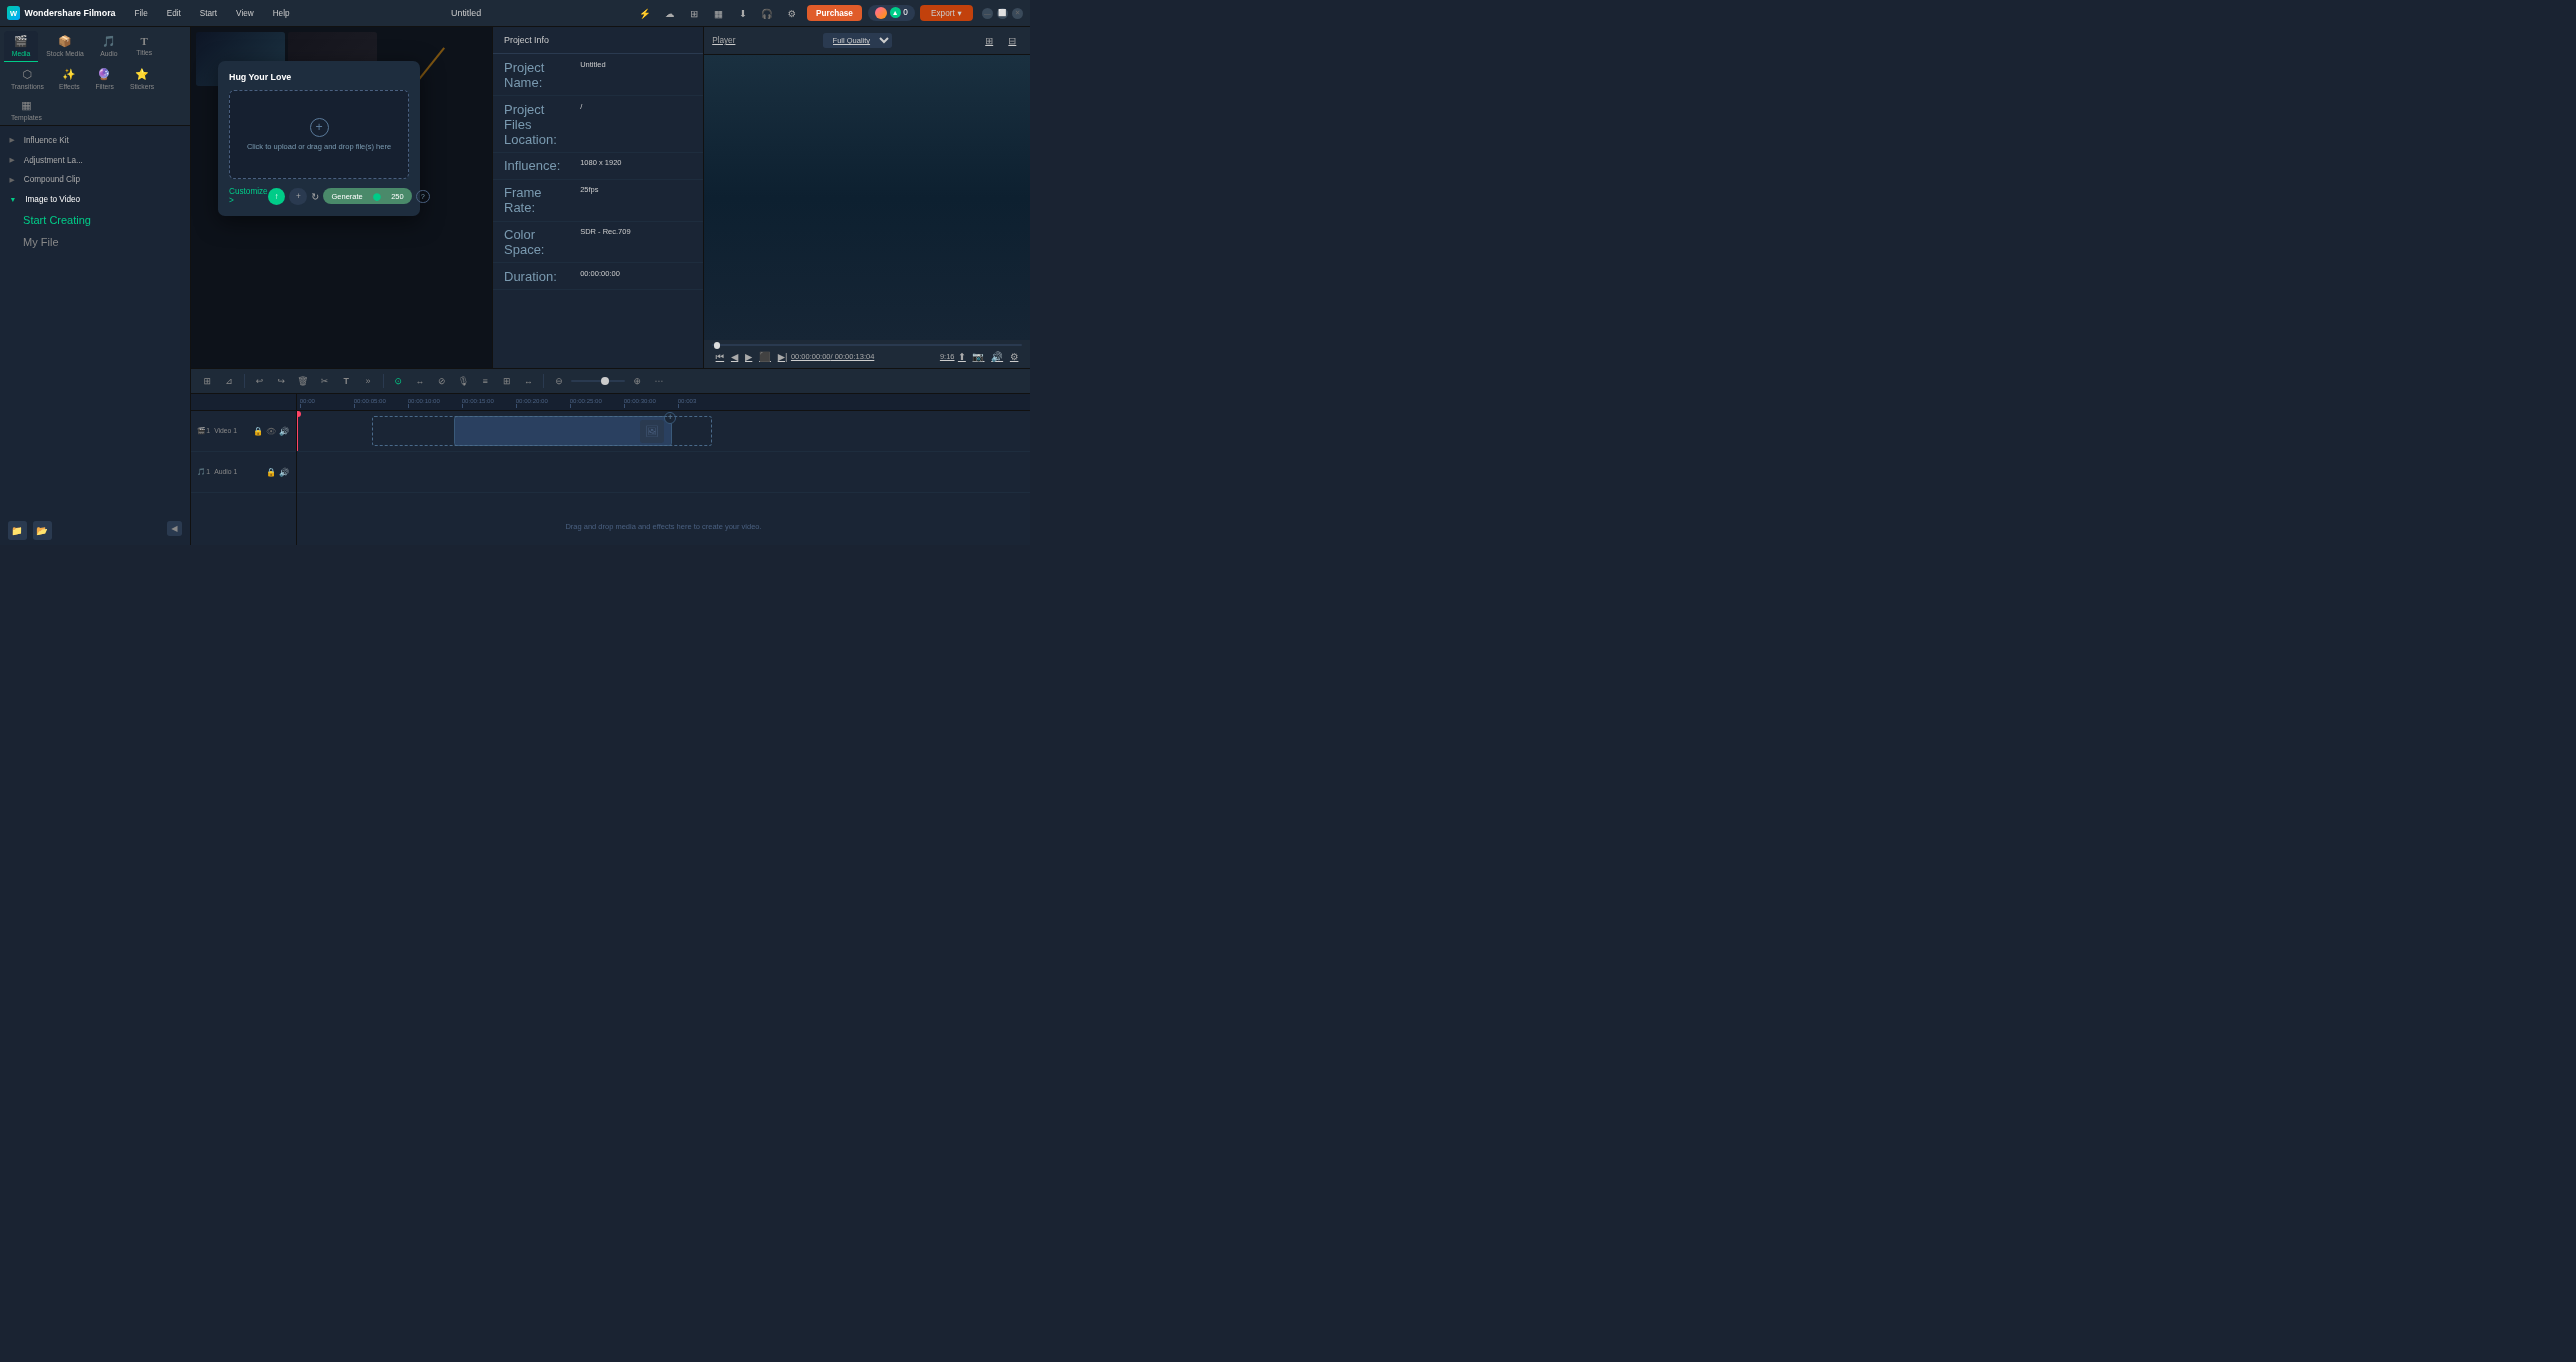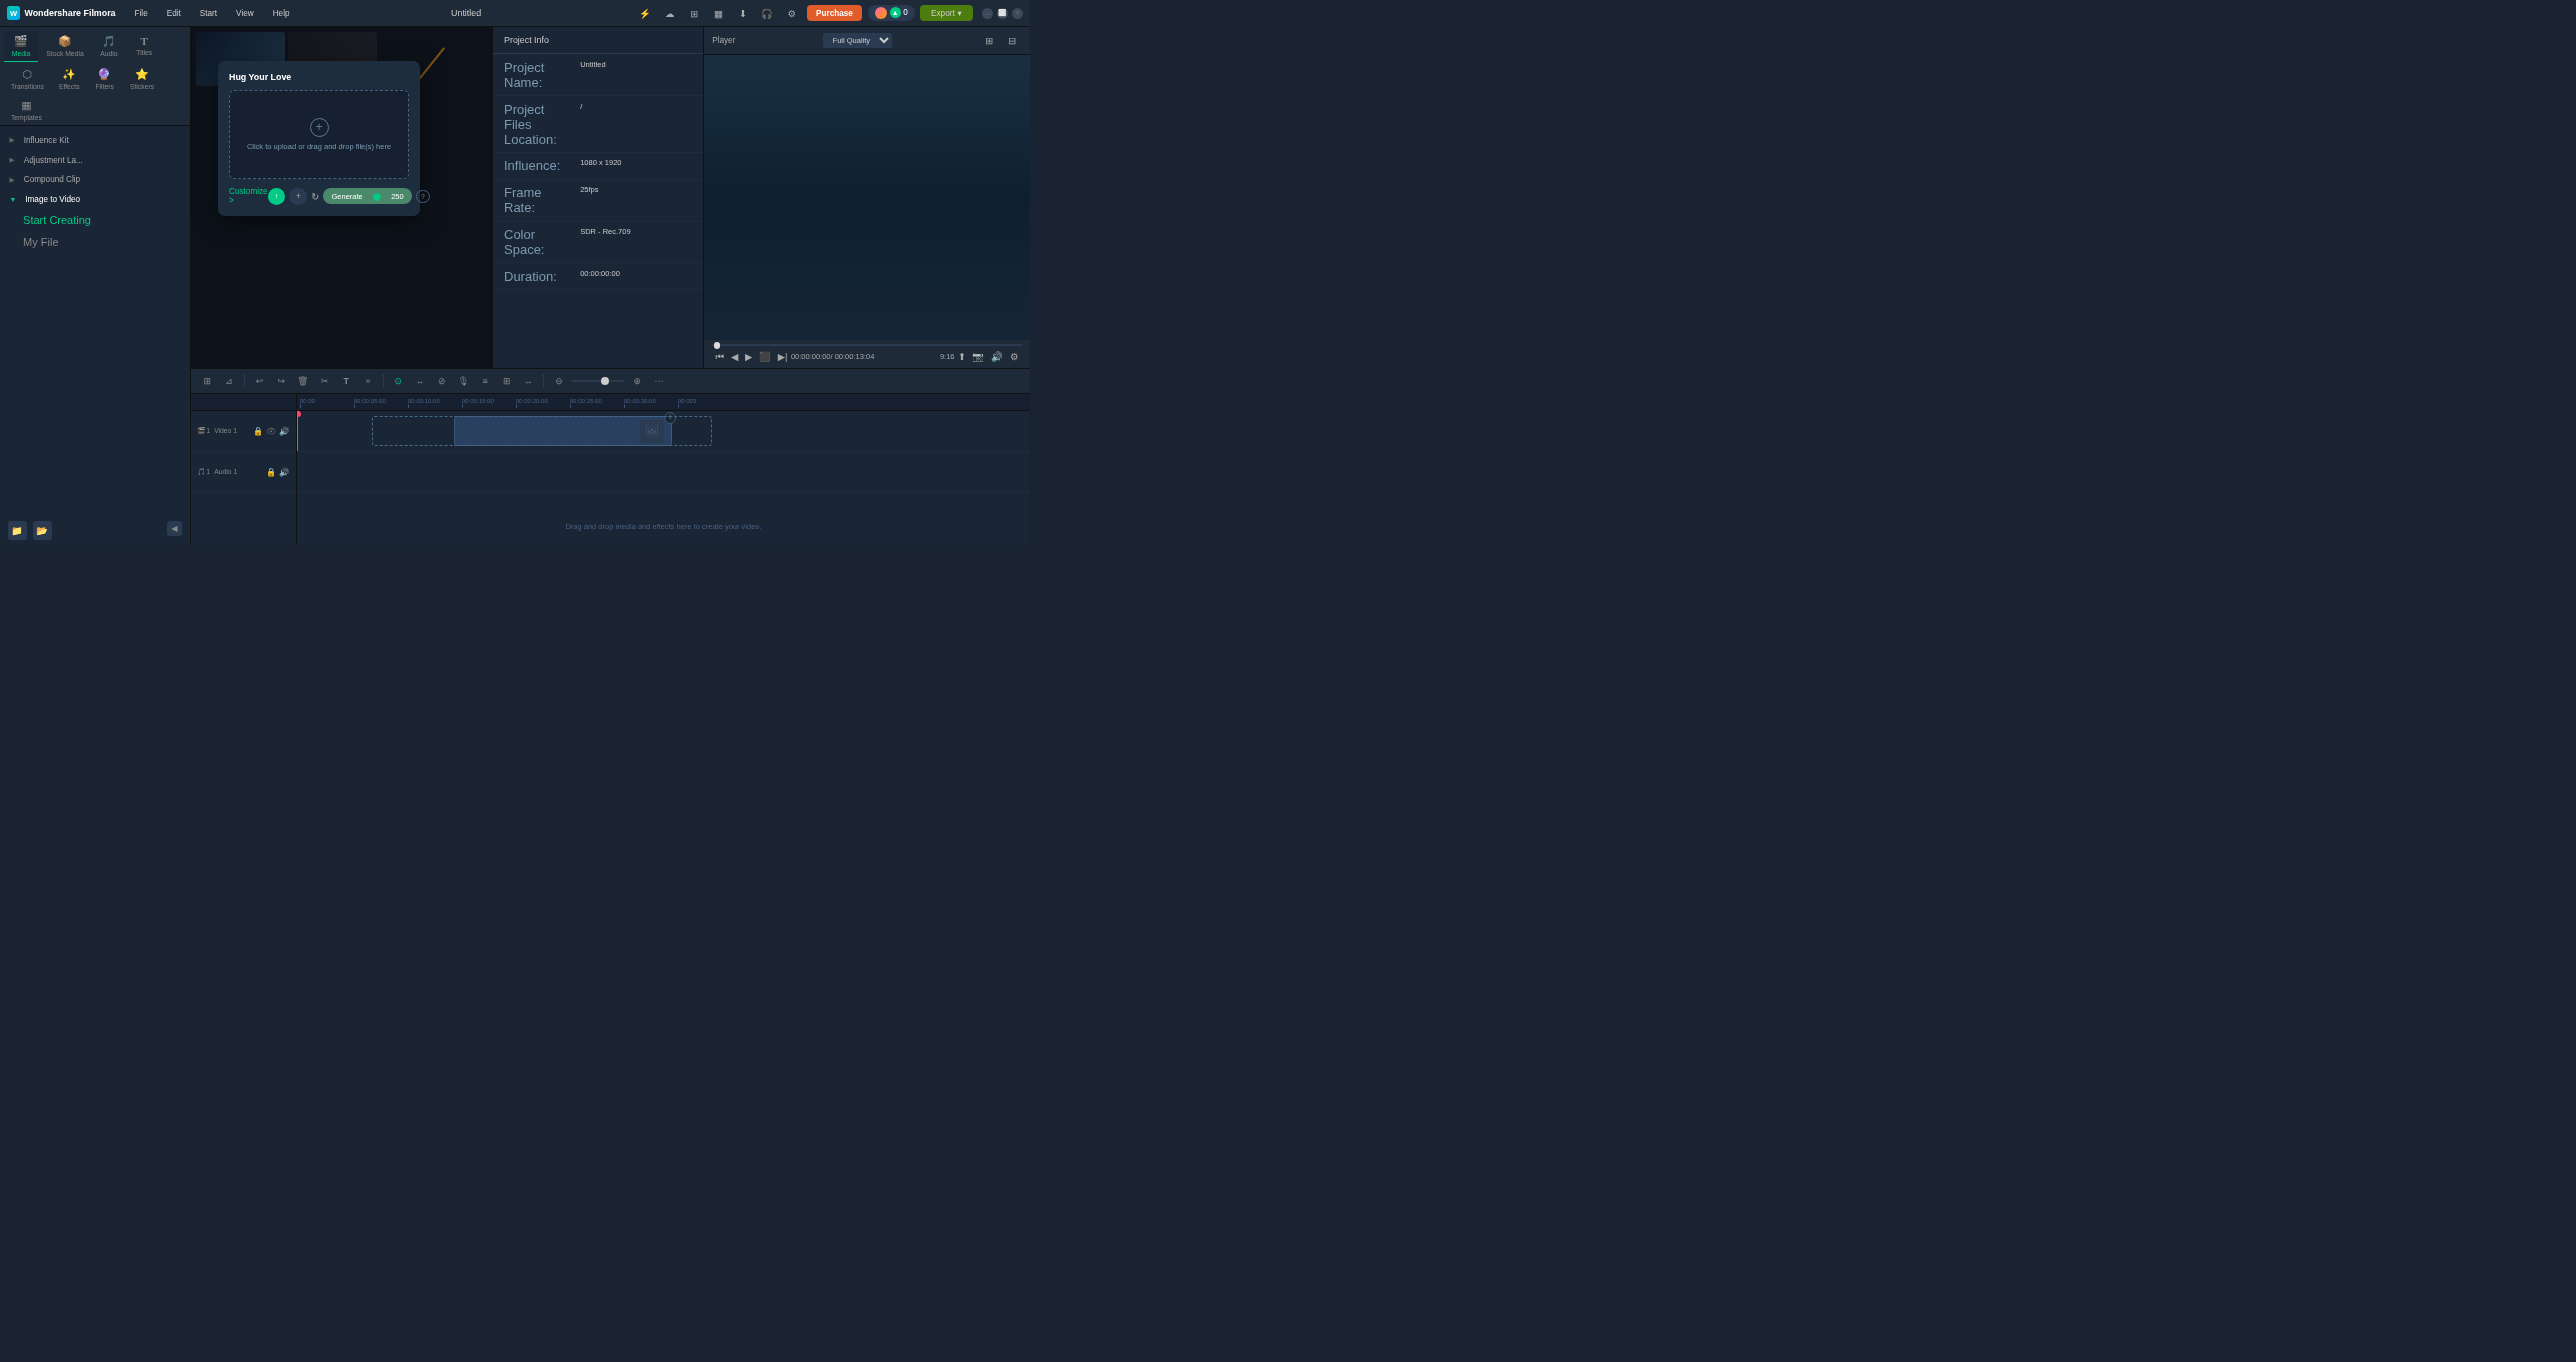--- a/index.html
+++ b/index.html
@@ -95,21 +95,21 @@
     }
     .credits-arrow {
       width: 11px; height: 11px;
       background: #00cc88;
       border-radius: 50%;
       display: flex; align-items: center; justify-content: center;
       color: #fff;
       font-size: 6.8px;
     }
     .export-btn {
-      background: #4d7c0f;
+      background: #c2410c;
       color: #ccc;
       border: none;
       border-radius: 4.1px;
       padding: 3.4px 11px;
       font-size: 8.2px;
       cursor: pointer;
       display: flex;
       align-items: center;
       gap: 2.7px;
     }
@@ -406,20 +406,21 @@
       font-size: 7.5px;
     }
 
     
     .player-panel {
       width: 327px;
       background: #7dd3fc;
       border-left: 0.7px solid #111;
       display: flex;
       flex-direction: column;
+      text-decoration: underline;
     }
     .player-header {
       display: flex;
       align-items: center;
       justify-content: space-between;
       padding: 4.1px 8.2px;
       background: #1e2a38;
       border-bottom: 0.7px solid #111;
     }
     .player-label {

